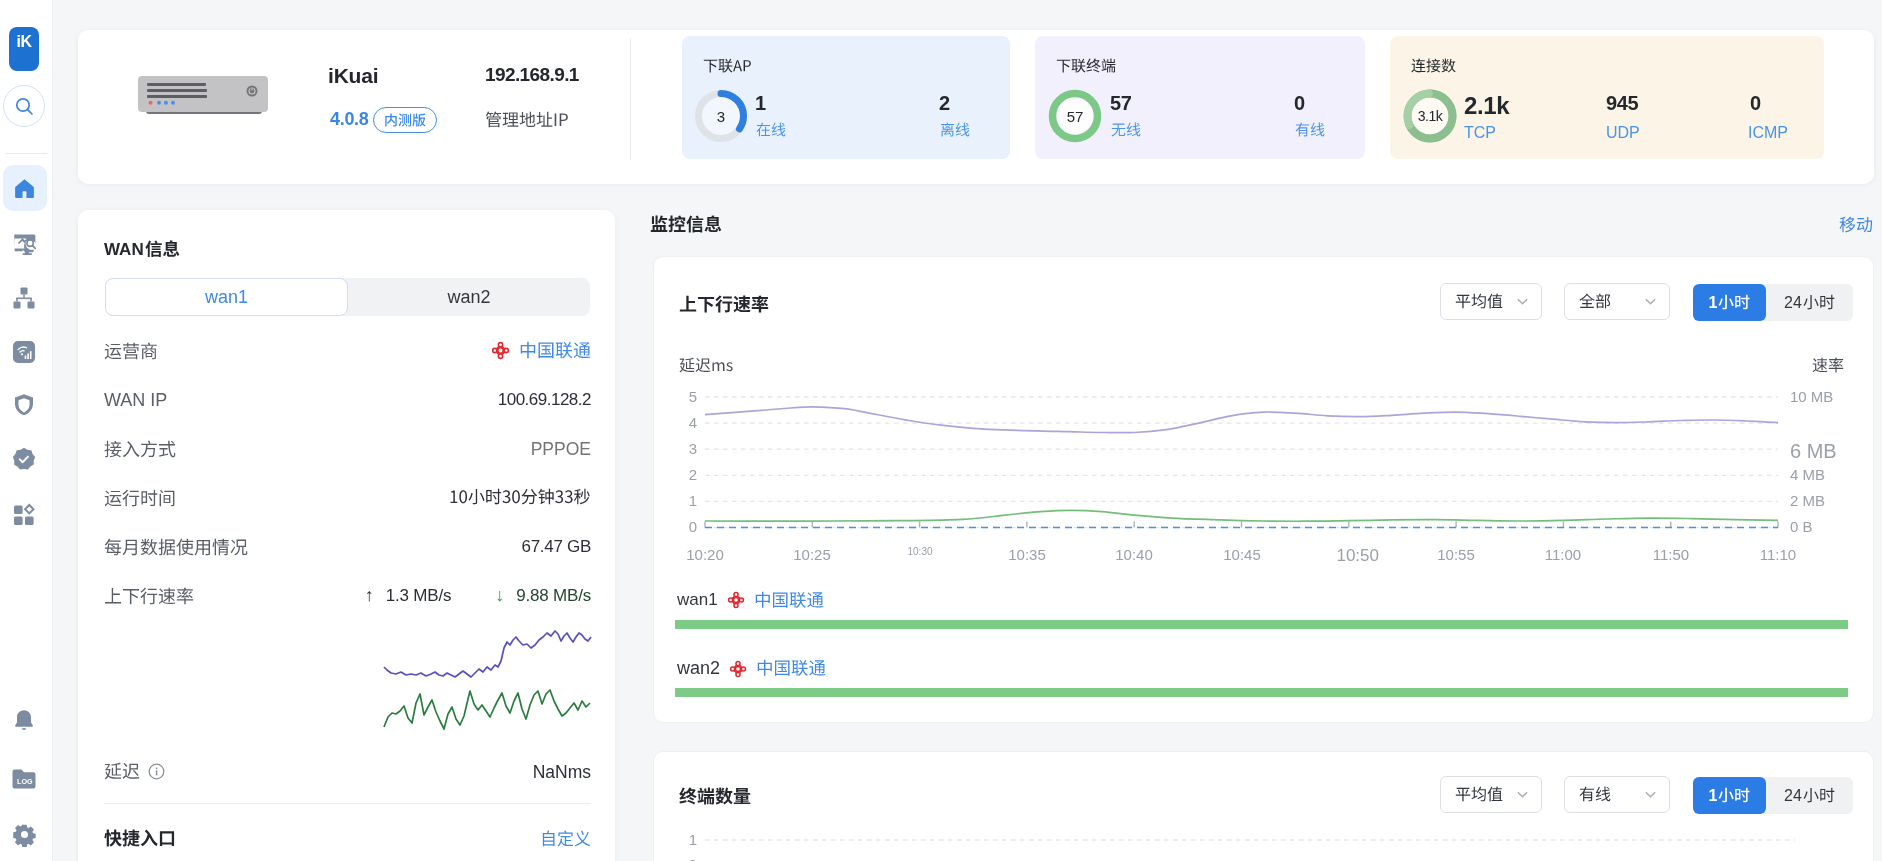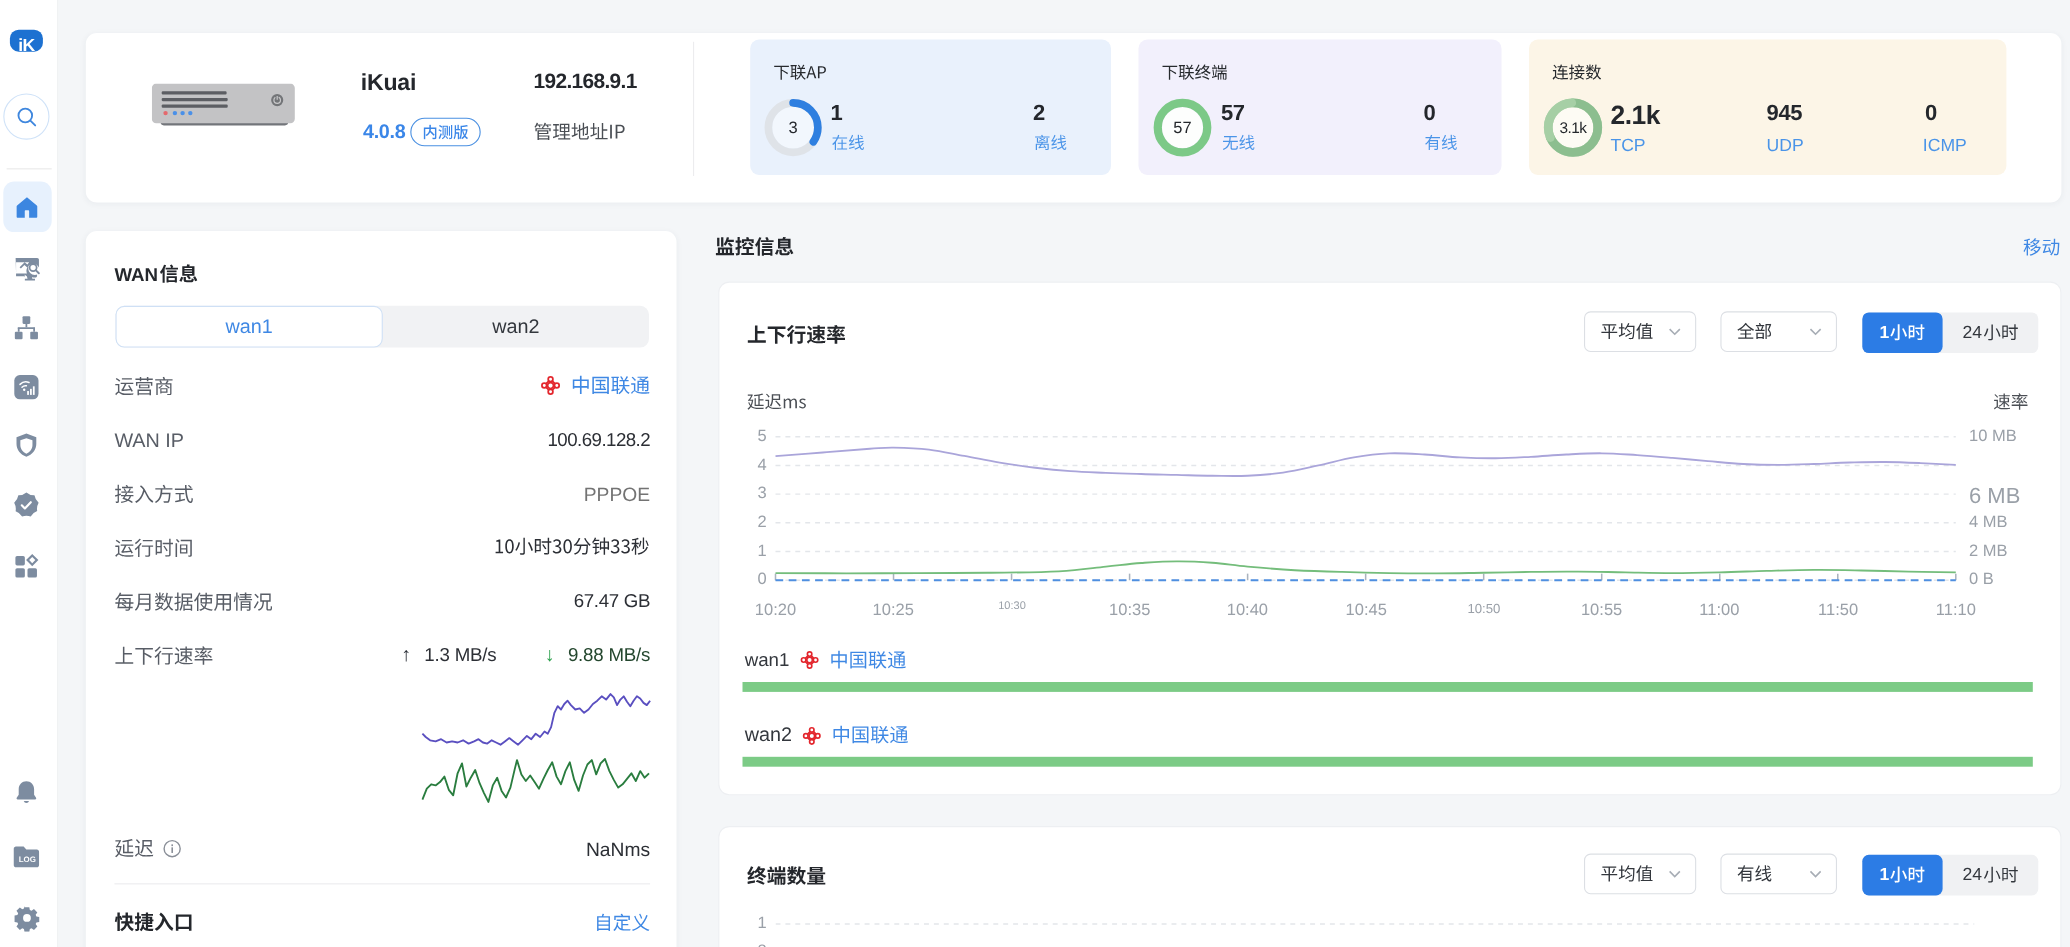--- a/index.html
+++ b/index.html
@@ -2,21 +2,21 @@
 <html><head><meta charset="utf-8"><style>
 *{margin:0;padding:0;box-sizing:border-box}
 html,body{width:1882px;height:861px;overflow:hidden;background:#f4f6f8;
 font-family:"Liberation Sans",sans-serif;position:relative}
 .abs{position:absolute}
 svg{display:block}
 .card{position:absolute;background:#fff;border-radius:10px;box-shadow:0 1px 6px rgba(30,50,80,.05)}
 .num{color:#24272c;font-weight:bold;letter-spacing:-.4px}
 </style></head><body>
 <div class="abs" style="left:0;top:0;width:53px;height:861px;background:#fff;border-right:1px solid #edeff1"></div>
-<div class="abs" style="left:9px;top:27px;width:30px;height:20px;border-radius:8px;background:#1d71d1;color:#fff;font-weight:bold;font-size:16px;text-align:center;line-height:29px;letter-spacing:-0.5px">iK</div>
+<div class="abs" style="left:9px;top:27px;width:30px;height:44px;border-radius:8px;background:#1d71d1;color:#fff;font-weight:bold;font-size:16px;text-align:center;line-height:29px;letter-spacing:-0.5px">iK</div>
 <div class="abs" style="left:3px;top:85px;width:42px;height:42px;border-radius:50%;border:1px solid #cfe2f8;background:#fff"></div>
 <div style="position:absolute;left:14px;top:96px;">
     <svg width="21" height="21" viewBox="0 0 21 21">
       <circle cx="9" cy="9" r="6.2" fill="none" stroke="#3f87de" stroke-width="1.7"></circle>
       <line x1="13.6" y1="13.6" x2="18" y2="18" stroke="#3f87de" stroke-width="1.7" stroke-linecap="round"></line>
     </svg>
   </div>
 <div class="abs" style="left:6px;top:153px;width:41px;height:1px;background:#e9e9e9"></div>
 <div class="abs" style="left:3px;top:165px;width:44px;height:46px;border-radius:10px;background:#e7f1fd"></div>
 <div style="position:absolute;left:12px;top:176px;">
@@ -436,21 +436,21 @@
 <div class="abs" style="left:1790px;top:466px;font-size:15px;color:#9aa0a8">4 MB</div>
 <div class="abs" style="left:1790px;top:440px;font-size:20px;color:#9aa0a8">6 MB</div>
 <div class="abs" style="left:1886px;top:414px;font-size:15px;color:#9aa0a8">8 MB</div>
 <div class="abs" style="left:1790px;top:388px;font-size:15px;color:#9aa0a8">10 MB</div>
 <div class="abs" style="left:675px;top:546px;width:60px;text-align:center;font-size:15px;color:#9aa0a8">10:20</div>
 <div class="abs" style="left:782px;top:546px;width:60px;text-align:center;font-size:15px;color:#9aa0a8">10:25</div>
 <div class="abs" style="left:890px;top:546px;width:60px;text-align:center;font-size:10px;color:#9aa0a8">10:30</div>
 <div class="abs" style="left:997px;top:546px;width:60px;text-align:center;font-size:15px;color:#9aa0a8">10:35</div>
 <div class="abs" style="left:1104px;top:546px;width:60px;text-align:center;font-size:15px;color:#9aa0a8">10:40</div>
 <div class="abs" style="left:1212px;top:546px;width:60px;text-align:center;font-size:15px;color:#9aa0a8">10:45</div>
-<div class="abs" style="left:1319px;top:546px;width:60px;text-align:center;font-size:12px;color:#9aa0a8">10:50</div>
+<div class="abs" style="left:1319px;top:546px;width:60px;text-align:right;font-size:17px;color:#9aa0a8">10:50</div>
 <div class="abs" style="left:1426px;top:546px;width:60px;text-align:center;font-size:15px;color:#9aa0a8">10:55</div>
 <div class="abs" style="left:1533px;top:546px;width:60px;text-align:center;font-size:15px;color:#9aa0a8">11:00</div>
 <div class="abs" style="left:1641px;top:546px;width:60px;text-align:center;font-size:15px;color:#9aa0a8">11:50</div>
 <div class="abs" style="left:1748px;top:546px;width:60px;text-align:center;font-size:15px;color:#9aa0a8">11:10</div>
 <div style="position:absolute;left:677px;top:590px;">
     <div style="display:flex;align-items:center;gap:9px">
       <span style="font-size:17px;color:#33373d">wan1</span>
       <svg width="18" height="18" viewBox="0 0 24 24">
         <g fill="none" stroke="#e3262d" stroke-width="2">
           <circle cx="12" cy="4.8" r="2.7"></circle>

